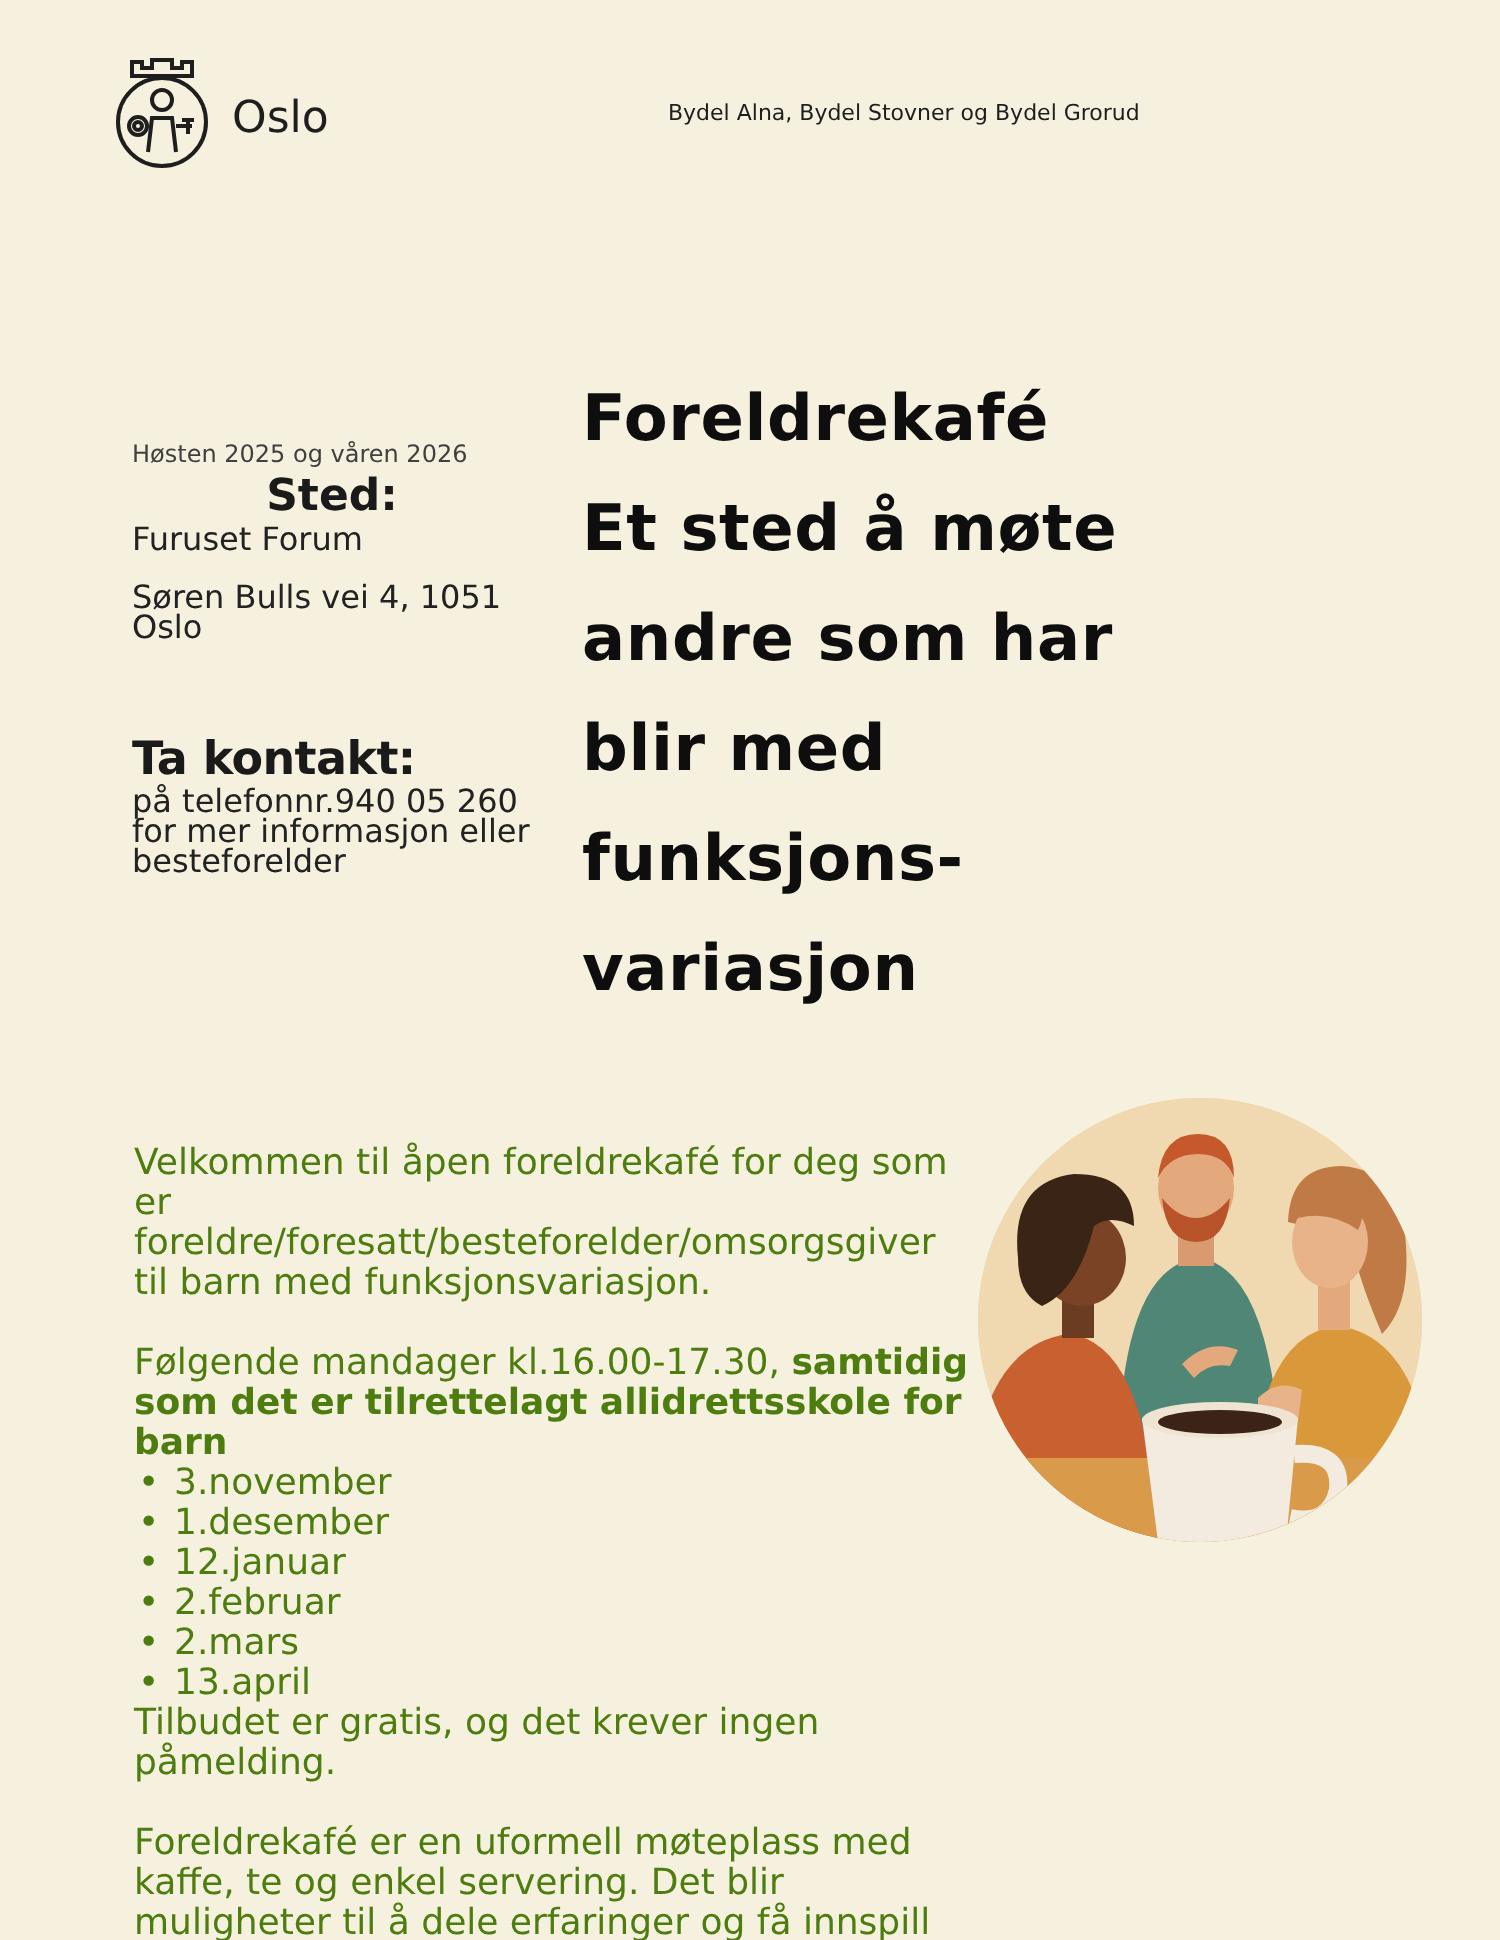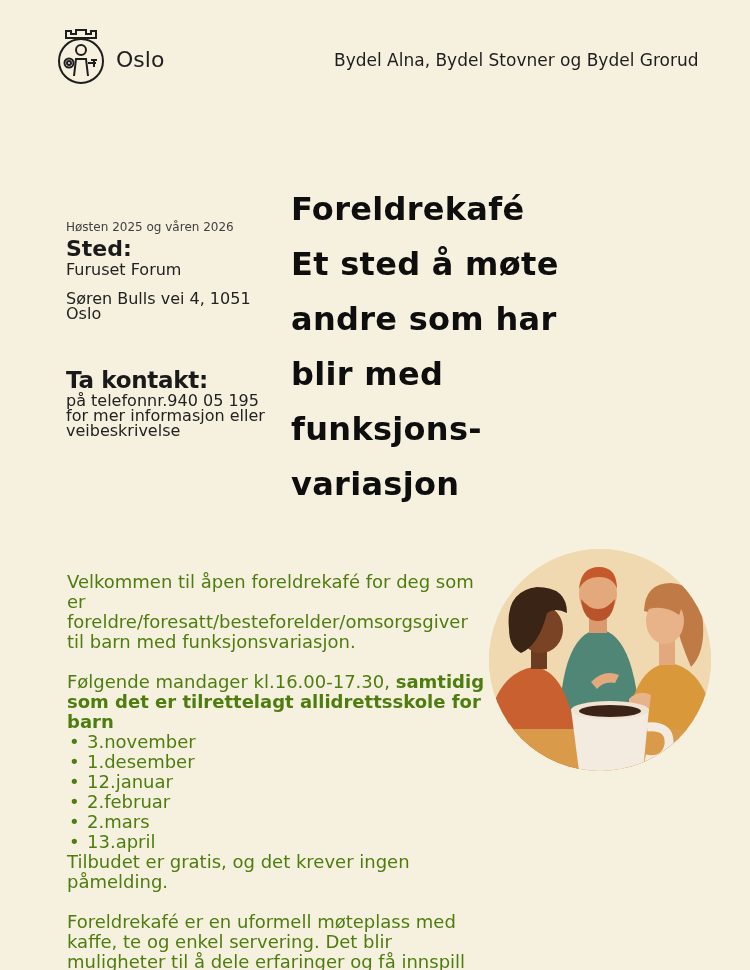--- a/index.html
+++ b/index.html
@@ -6,25 +6,25 @@
   body {
     width: 750px; height: 970px; overflow: hidden;
     background: #f6f0de;
     font-family: "Liberation Sans", "DejaVu Sans", sans-serif;
     color: #1a1a1a;
     position: relative;
   }
   .logo { position: absolute; left: 56px; top: 26px; display: flex; align-items: center; }
   .logo svg { width: 50px; height: 58px; }
   .logo-text { font-family: "DejaVu Sans", sans-serif; font-size: 22px; margin-left: 10px; margin-top: 8px; color: #1e1e1e; }
-  .districts { position: absolute; left: 334px; top: 50px; font-family: "DejaVu Sans", sans-serif; font-size: 17px; color: #1e1e1e; white-space: nowrap; }
+  .districts { position: absolute; left: 334px; top: 50px; font-family: "DejaVu Sans", sans-serif; font-size: 11px; color: #1e1e1e; white-space: nowrap; }
 
   .side { position: absolute; left: 66px; top: 220px; width: 200px; font-family: "DejaVu Sans", sans-serif; }
   .season { font-size: 12px; color: #404040; }
-  .h-sted { font-size: 22px; font-weight: bold; margin-top: 4px; line-height: 22px; }
+  .h-sted { font-size: 22px; font-weight: bold; margin-top: 4px; line-height: 22px; text-align: center; }
   .small { font-size: 16px; line-height: 15px; color: #222; }
   .venue { margin-top: 2px; }
   .address { margin-top: 14px; }
   .h-contact { font-size: 23px; font-weight: bold; margin-top: 48px; line-height: 22px; letter-spacing: -0.3px; }
   .contact-text { margin-top: 2px; }
 
   .headline { position: absolute; left: 291px; top: 182px; font-family: "DejaVu Sans", sans-serif; font-weight: bold; font-size: 32px; line-height: 55px; color: #0e0e0e; letter-spacing: 0.3px; }
 
   .body { position: absolute; left: 67px; top: 572px; width: 420px; font-family: "DejaVu Sans", sans-serif; font-size: 18px; line-height: 20px; color: #4d7c0f; }
   .para + .para { margin-top: 20px; }
@@ -59,23 +59,23 @@
 <div class="side">
   <div class="season">Høsten 2025 og våren 2026</div>
   <div class="h-sted">Sted:</div>
   <div class="small venue">Furuset Forum</div>
   <div class="small address">
     <div>Søren Bulls vei 4, 1051</div>
     <div>Oslo</div>
   </div>
   <div class="h-contact">Ta kontakt:</div>
   <div class="small contact-text">
-    <div>på telefonnr.940 05 195</div>
+    <div>på telefonnr.940 05 260</div>
     <div>for mer informasjon eller</div>
-    <div>veibeskrivelse</div>
+    <div>besteforelder</div>
   </div>
 </div>
 
 <div class="headline">
   <div>Foreldrekafé</div>
   <div>Et sted å møte</div>
   <div>andre som har</div>
   <div>blir med</div>
   <div>funksjons-</div>
   <div>variasjon</div>

